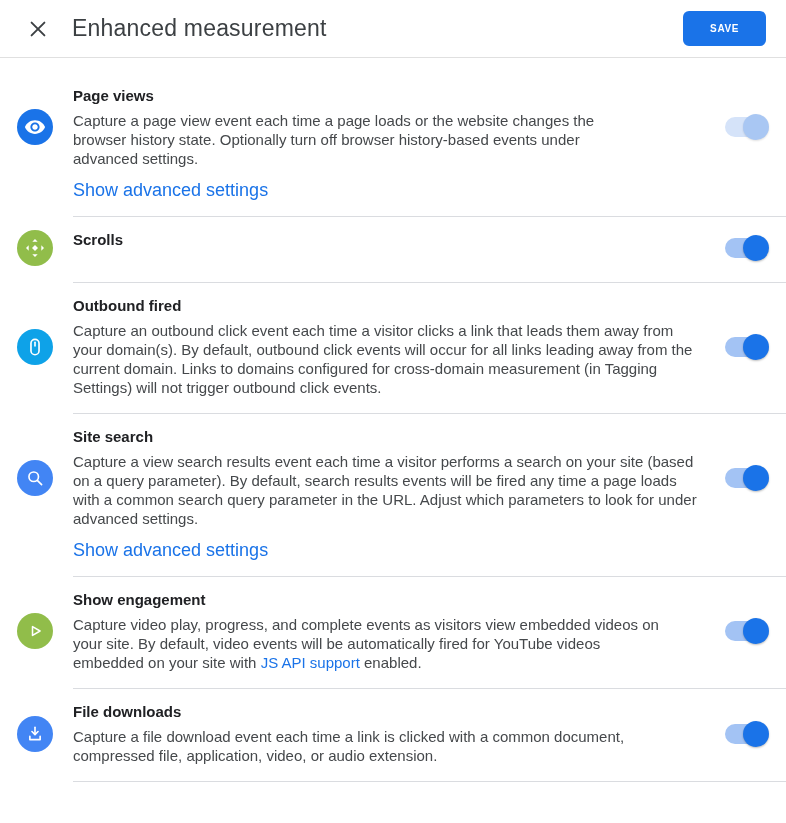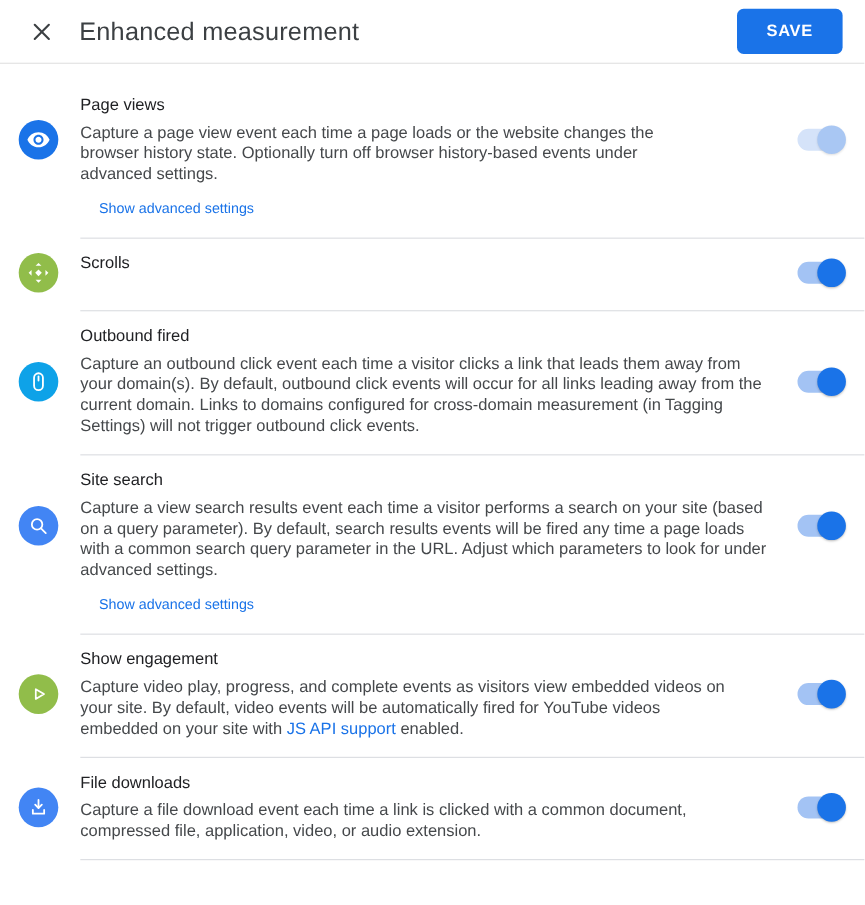--- a/index.html
+++ b/index.html
@@ -33,21 +33,21 @@
     letter-spacing: 0.2px;
     flex: 1 1 auto;
     white-space: nowrap;
   }
   .save-btn {
     background: #1a73e8;
     color: #fff;
     border: none;
     border-radius: 6px;
     font-family: inherit;
-    font-size: 15px;
+    font-size: 10px;
     font-weight: bold;
     letter-spacing: 0.6px;
     padding: 12px 27px;
     cursor: pointer;
     flex: 0 0 auto;
   }
 
   
   .row {
     display: grid;
@@ -62,44 +62,43 @@
   }
   .icon-circle {
     width: 36px; height: 36px;
     border-radius: 50%;
     display: flex; align-items: center; justify-content: center;
   }
   .main-cell { grid-column: 2; grid-row: 1; padding-right: 8px; }
   .row-title {
     font-size: 15px;
     line-height: 20px;
-    font-weight: normal;
+    font-weight: bold;
     color: #202124;
     margin-bottom: 5px;
   }
   .row-desc {
     font-size: 15px;
     line-height: 19px;
     color: #45484b;
   }
   .desc-pv { max-width: 575px; }
   .desc-oc { max-width: 628px; }
   .desc-ss { max-width: 645px; }
   .desc-ve { max-width: 602px; }
   .desc-fd { max-width: 602px; }
   .adv-link {
     grid-column: 2; grid-row: 2;
     margin-top: 12px;
-    font-size: 13px;
+    font-size: 18px;
     line-height: 20px;
     color: #1a73e8;
     text-decoration: none;
     cursor: pointer;
     justify-self: start;
-    margin-left: 17px;
   }
   .inline-link { color: #1a73e8; text-decoration: none; cursor: pointer; }
   .toggle-cell {
     grid-column: 3; grid-row: 1;
     align-self: center;
     justify-self: end;
     padding-right: 21px;
   }
 
   

